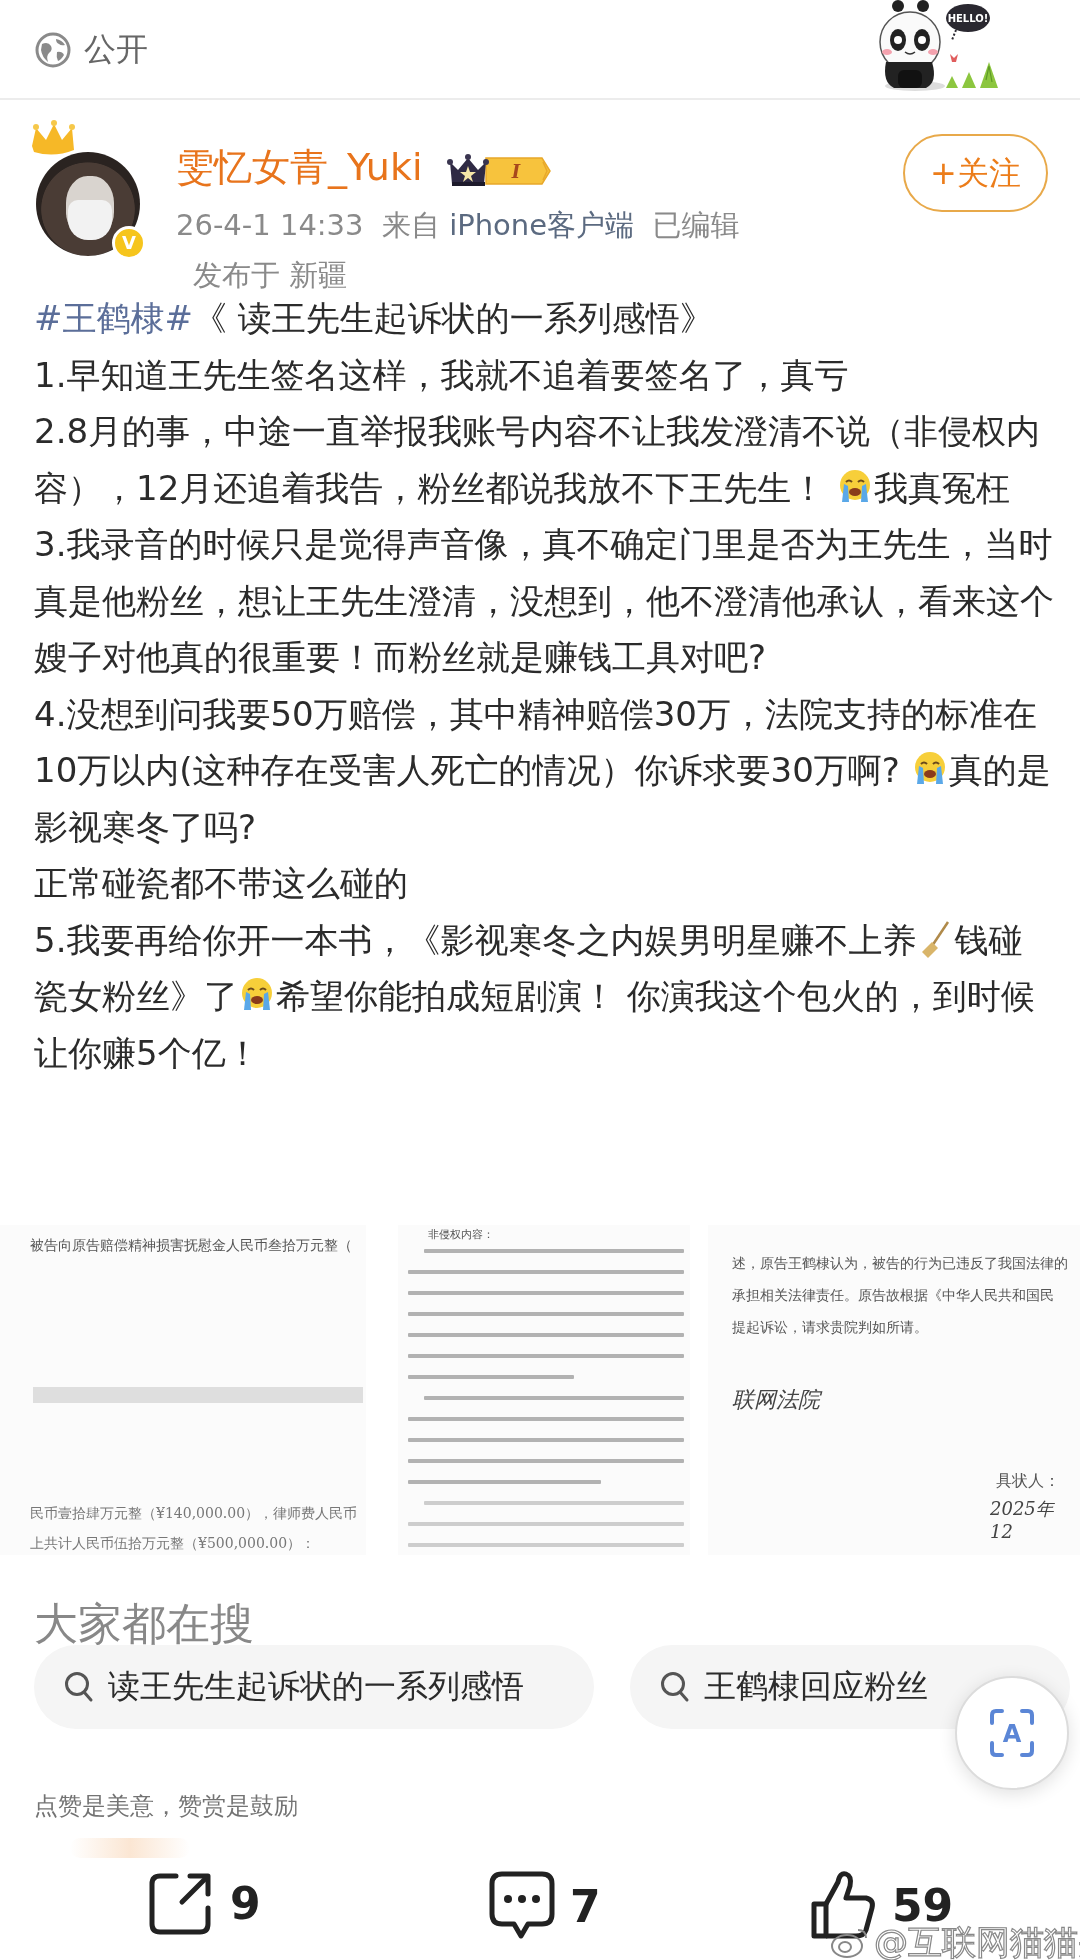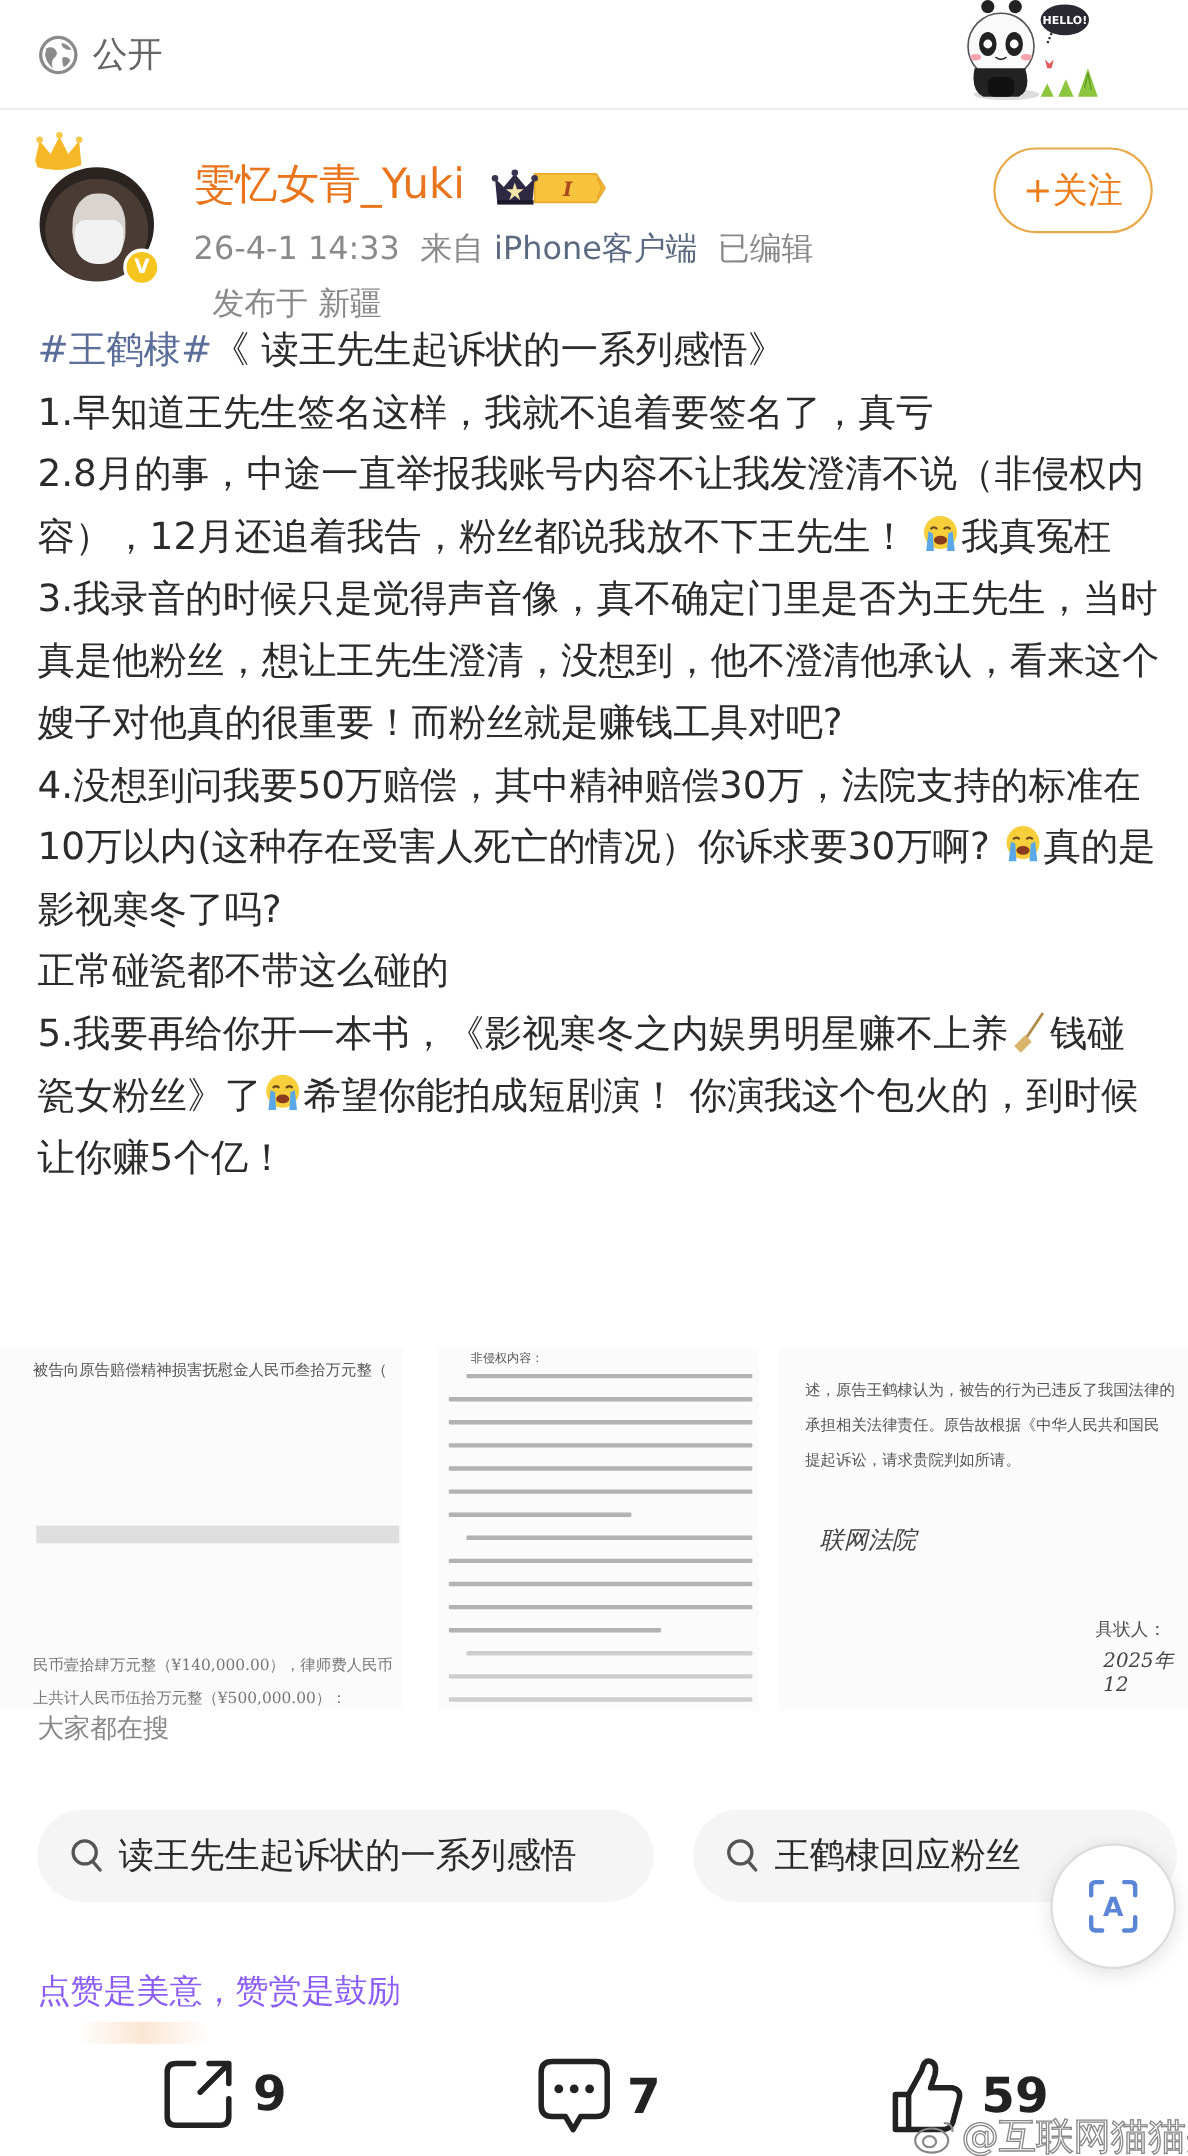--- a/index.html
+++ b/index.html
@@ -39,29 +39,29 @@
   .img1 { left: 0; width: 366px; }
   .img2 { left: 398px; width: 292px; }
   .img3 { left: 708px; width: 372px; }
   .doc-line { position: absolute; font-family: "DejaVu Serif", serif; color: #777; font-size: 14px; white-space: nowrap; filter: blur(0.4px); }
   .doc-line.dark { color: #555; }
   .grey-bar { position: absolute; left: 33px; top: 162px; width: 330px; height: 16px; background: #dedede; }
   .tiny-lines { position: absolute; left: 10px; top: 6px; width: 276px; }
   .tiny-lines div { height: 4px; background: #9a9a9a; margin: 0 0 17px 0; border-radius: 1px; opacity: 0.75; }
   .tiny-lines div.ind { margin-left: 16px; }
   .tiny-lines div.lt { background: #bdbdbd; }
-  .hand { position: absolute; font-family: "DejaVu Serif", serif; font-style: italic; color: #444; margin-left: 13px; }
-
-  .hot-title { position: absolute; left: 34px; top: 1555px; font-size: 24px; color: #888; text-align: center; }
+  .hand { position: absolute; font-family: "DejaVu Serif", serif; font-style: italic; color: #444; }
+
+  .hot-title { position: absolute; left: 34px; top: 1595px; font-size: 44px; color: #888; text-align: center; }
   .chip { position: absolute; top: 1645px; height: 84px; border-radius: 42px; background: #f5f5f5; display: flex; align-items: center; padding-left: 30px; gap: 14px; font-size: 32px; color: #2b2b2b; white-space: nowrap; overflow: hidden; }
   .chip1 { left: 34px; width: 560px; }
   .chip2 { left: 630px; width: 440px; }
   .translate-btn { position: absolute; left: 955px; top: 1676px; width: 114px; height: 114px; border-radius: 50%; background: #fff; border: 2px solid #dcdcdc; box-shadow: 0 4px 18px rgba(0,0,0,0.12); display: flex; align-items: center; justify-content: center; }
 
-  .reward-text { position: absolute; left: 34px; top: 1790px; font-size: 30px; color: #8b5cf6; }
+  .reward-text { position: absolute; left: 34px; top: 1790px; font-size: 24px; color: #737373; }
   .reward-deco { position: absolute; left: 70px; top: 1838px; width: 120px; height: 20px; border-radius: 10px; background: linear-gradient(90deg, rgba(255,240,225,0), #fbe6d3, rgba(255,240,225,0)); }
 
   .actions { position: absolute; left: 0; top: 1870px; width: 1080px; height: 90px; }
   .action { position: absolute; top: 0; display: flex; align-items: center; gap: 14px; }
   .action .count { font-size: 44px; font-weight: bold; color: #222; }
   .a-share { left: 148px; }
   .a-comment { left: 488px; }
   .a-like { left: 810px; }
   .watermark { position: absolute; left: 830px; top: 1920px; font-size: 34px; color: #fff; -webkit-text-stroke: 1.2px #888; white-space: nowrap; display: flex; align-items: center; gap: 4px; }
 </style>

